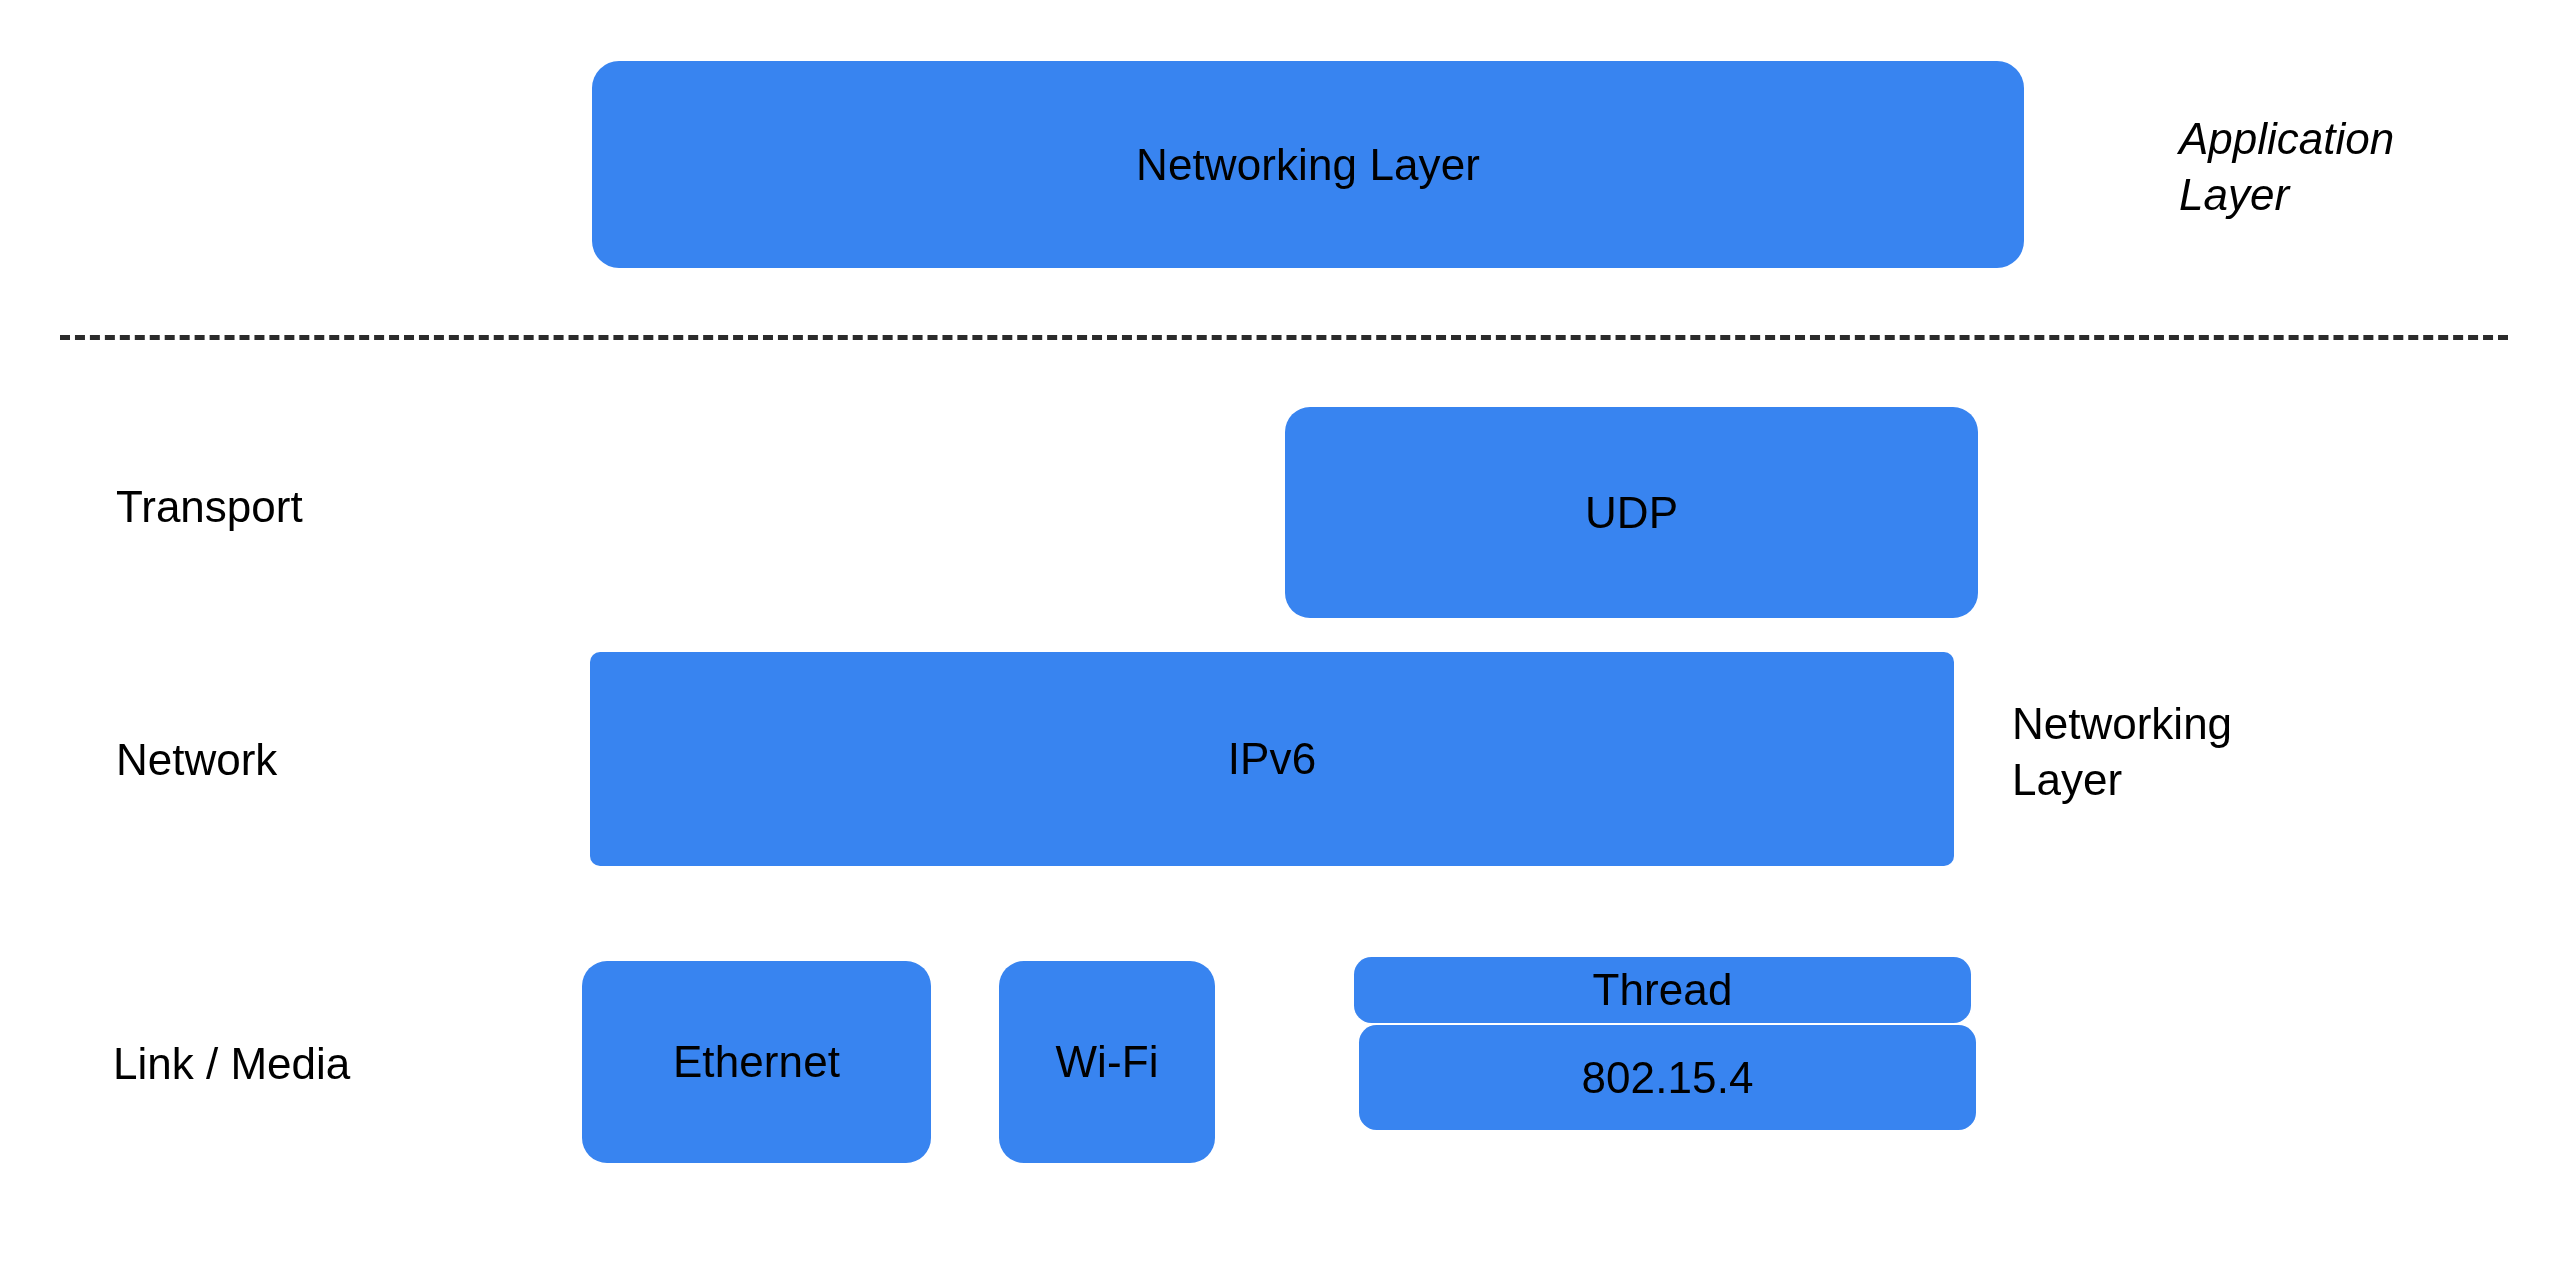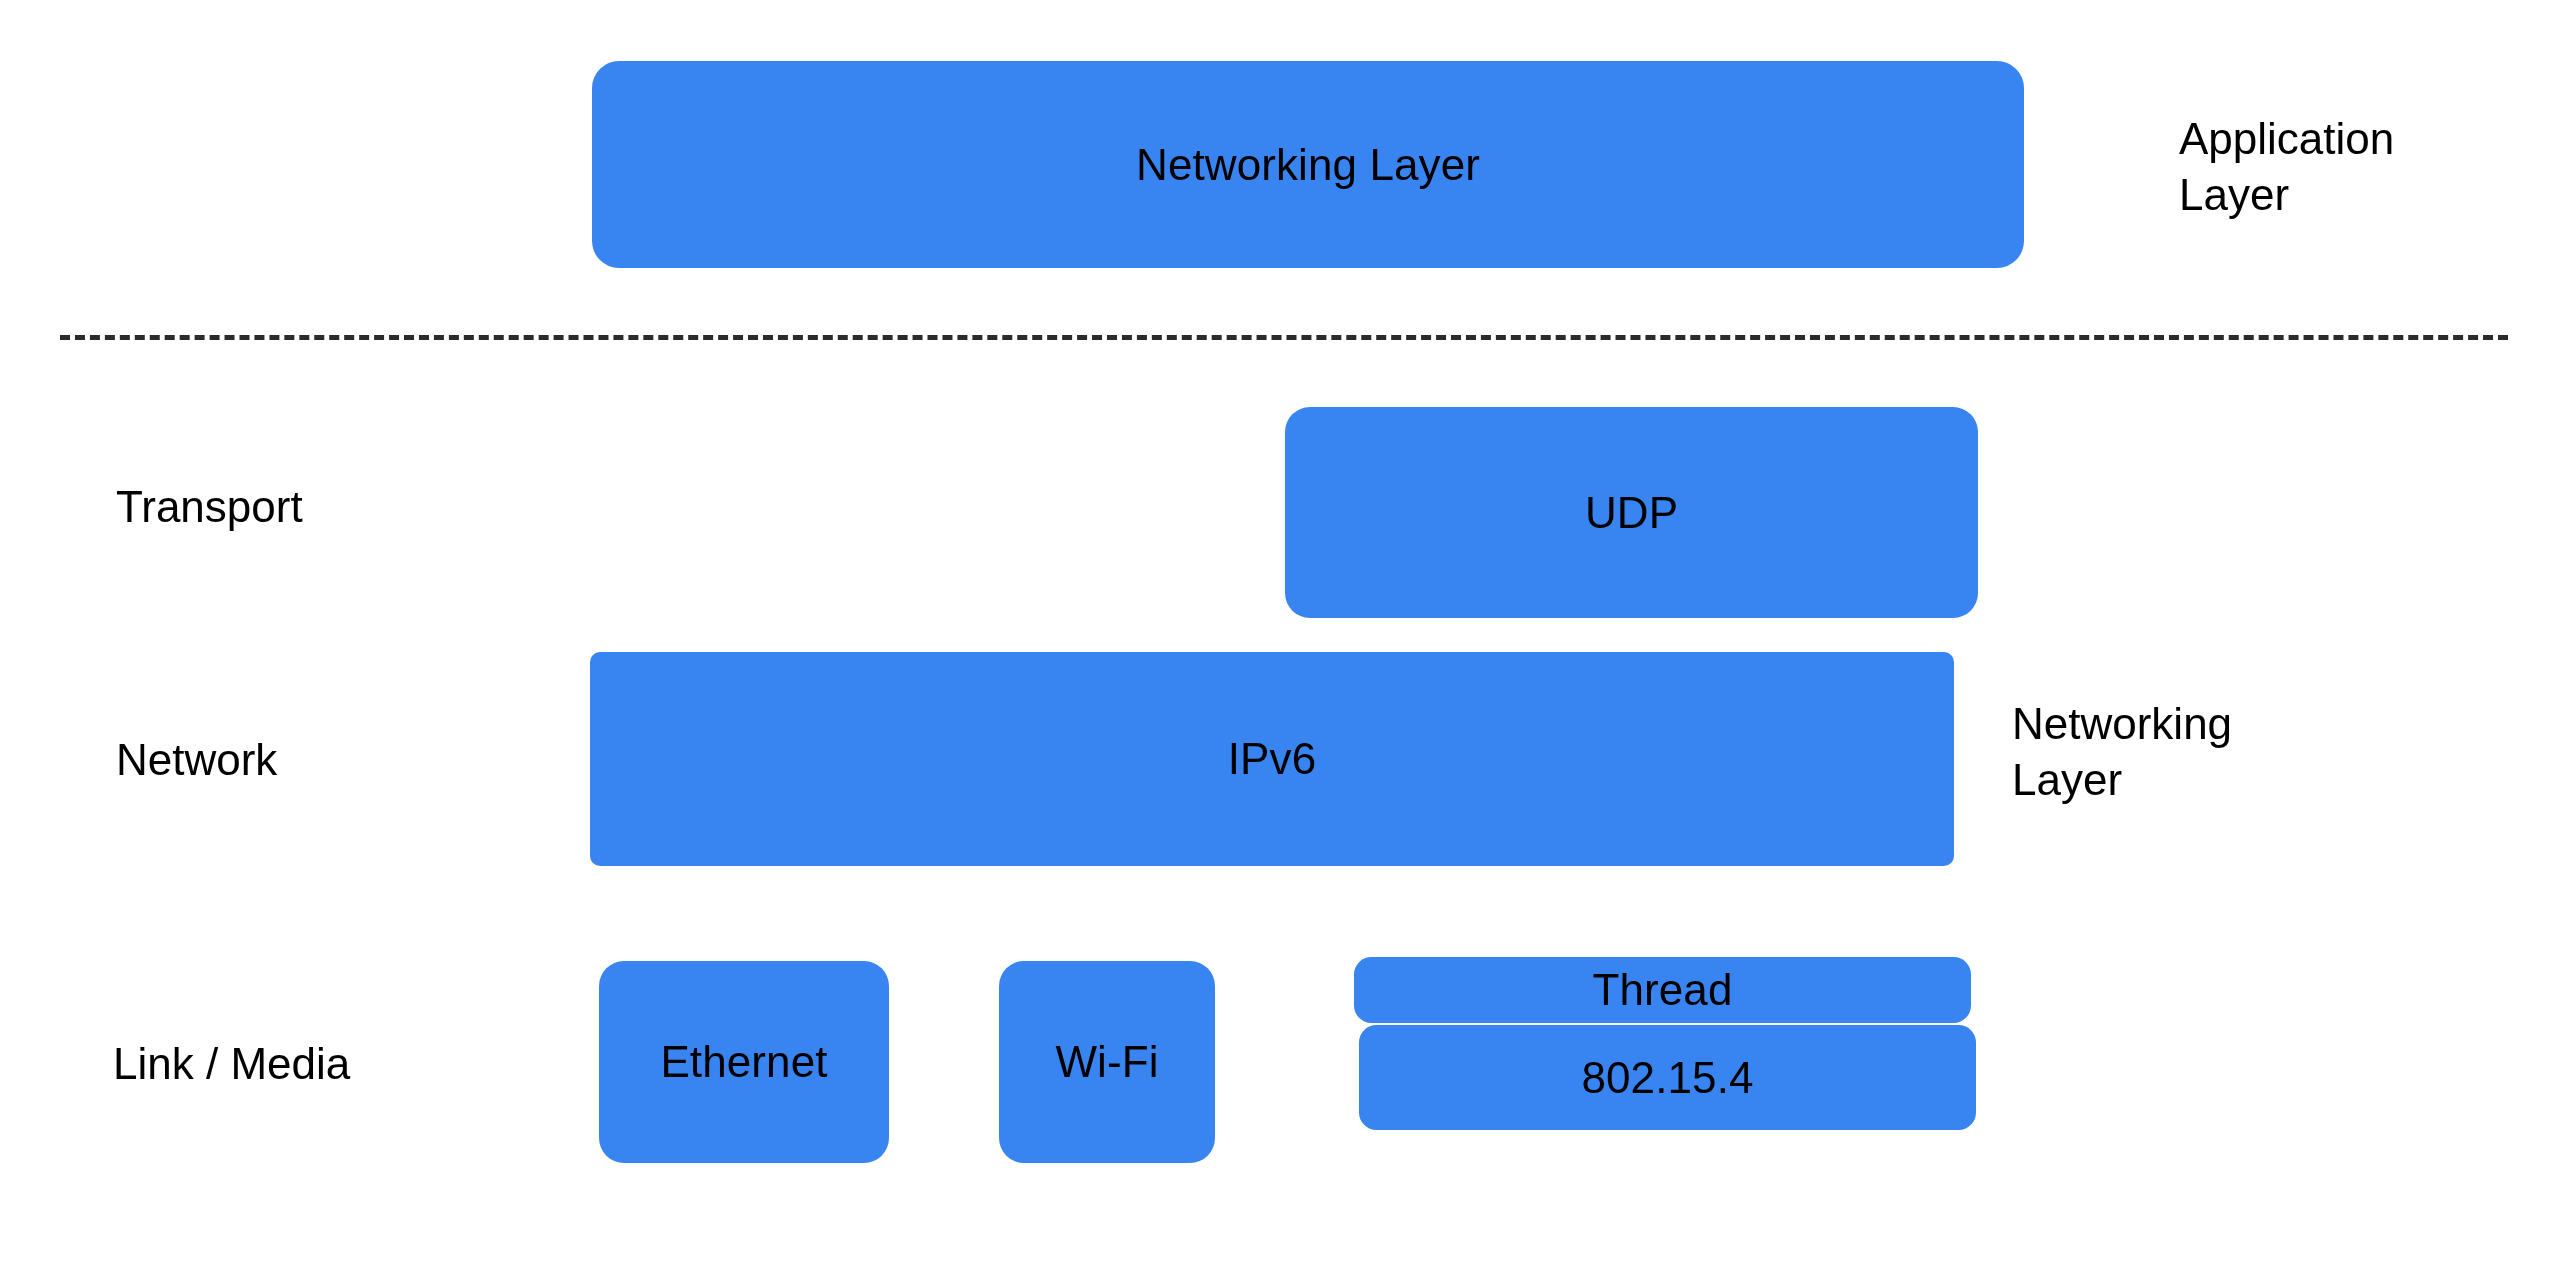--- a/index.html
+++ b/index.html
@@ -58,25 +58,25 @@
 
   
   #app-box       { left: 592px; top: 61px;  width: 1432px; height: 207px; border-radius: 27px; }
   #divider-line  { left: 60px;  top: 335px;  width: 2448px; }
   #lbl-transport { left: 116px;  top: 485px; }
   #tcp-box       { left: 599px; top: 407px;  width: 674px; height: 211px; }
   #udp-box       { left: 1285px; top: 407px;  width: 693px; height: 211px; }
   #lbl-network   { left: 116px;  top: 738px; }
   #ipv6-box      { left: 590px; top: 652px; width: 1364px; height: 214px; border-radius: 10px; }
   #lbl-link      { left: 113px;  top: 1042px; }
-  #eth-box       { left: 582px; top: 961px; width: 290px;  height: 202px; margin-left: 17px; }
+  #eth-box       { left: 582px; top: 961px; width: 349px;  height: 202px; }
   #wifi-box      { left: 999px; top: 961px; width: 216px;  height: 202px; align-items: center; }
   #thread-box    { left: 1354px; top: 957px; width: 617px; height: 66px; border-radius: 17.5px; }
   #ieee-box      { left: 1359px; top: 1025px; width: 617px; height: 105px; border-radius: 17.5px; }
-  #side-app      { left: 2179px; top: 111px; }
+  #side-app      { left: 2179px; top: 111px; font-style: italic; }
   #side-net      { left: 2012px; top: 696px; }
 </style>
 </head>
 <body>
 
 <div id="stage">
 
   <div class="box" id="app-box">
     <span class="box-label">Networking Layer</span>
   </div>

